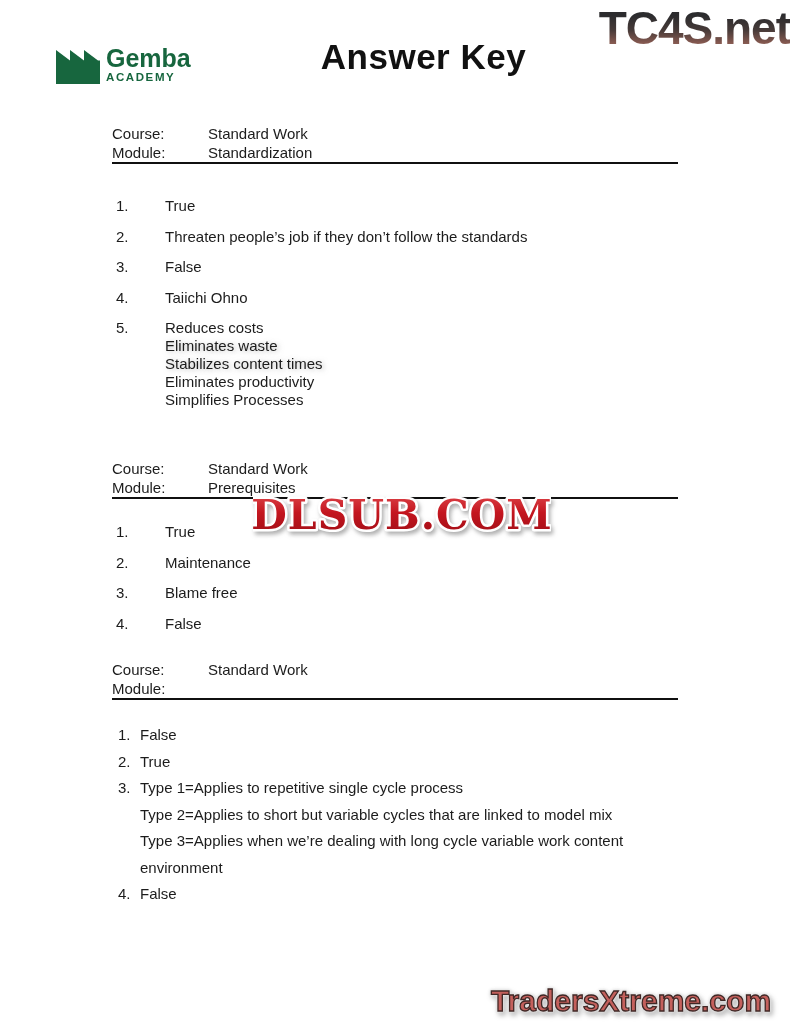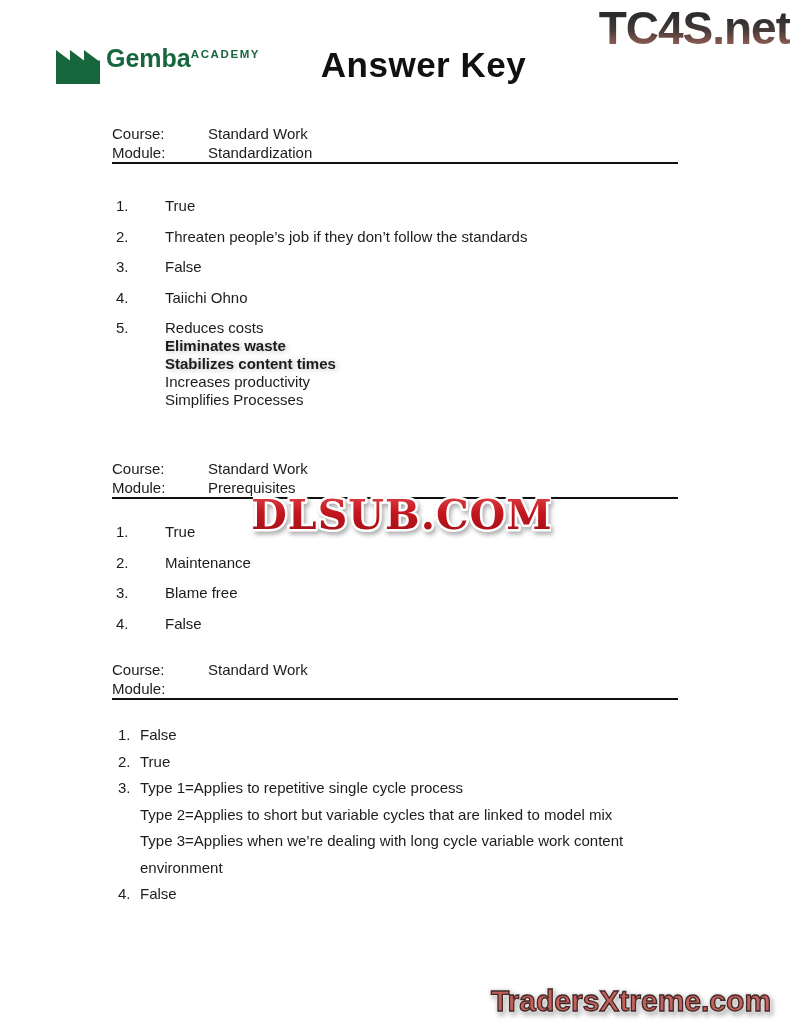--- a/index.html
+++ b/index.html
@@ -14,25 +14,25 @@
     position:absolute; top:1px; left:588px; width:202px; height:48px;
     font-size:46px; font-weight:bold; letter-spacing:-1px; line-height:46px;
     text-align:right; white-space:nowrap;
     background:linear-gradient(180deg,#2c2c2e 22%,#463a38 52%,#83584f 78%,#a37c71 100%);
     -webkit-background-clip:text; background-clip:text;
     color:transparent; -webkit-text-fill-color:transparent;
   }
   .logo { position:absolute; top:43px; left:55px; display:flex; align-items:flex-start; }
   .logo-icon { width:46px; height:37px; margin-right:5px; }
   .logo-icon path { fill:var(--logo-green,#17663e); }
-  .logo-text { display:flex; }
+  .logo-text { display:flex; flex-direction:column; }
   .logo-name { font-size:25px; font-weight:bold; color:var(--logo-green,#17663e); line-height:23px; letter-spacing:0; }
   .logo-sub  { font-size:11.5px; font-weight:bold; color:var(--logo-green,#17663e); letter-spacing:1.6px; line-height:13px; margin-top:1px; }
   .title {
-    position:absolute; top:41px; left:56px; right:0; margin:0;
+    position:absolute; top:33px; left:56px; right:0; margin:0;
     text-align:center; font-size:35px; font-weight:bold; color:#111; letter-spacing:0.5px;
   }
 
   
   .sec { position:absolute; left:112px; width:566px; }
   .sec-1 { top:120px; } .sec-2 { top:455px; } .sec-3 { top:656px; }
   .hdr-row { display:flex; line-height:19px; font-size:15px; }
   .hdr-lbl { width:96px; }
   .rule { border-top:2px solid #101010; margin-top:0; }
   .items { font-size:15px; }
@@ -40,21 +40,21 @@
   .sec-2 .items { margin-top:24px; }
   .sec-3 .items { margin-top:26px; }
   .item { display:flex; }
   .txt { flex:1; }
   .line { display:block; line-height:18px; }
   .list-a .item { margin-bottom:12.5px; }
   .list-a .num { width:53px; padding-left:4px; box-sizing:border-box; }
   .list-b .item { margin-bottom:0; }
   .list-b .num { width:28px; padding-left:6px; box-sizing:border-box; line-height:18px; }
   .list-b .line { margin-bottom:8.5px; }
-  .smudge { text-shadow:2px 1px 5px rgba(140,140,140,0.55);font-weight:bold; }
+  .smudge { text-shadow:2px 1px 5px rgba(140,140,140,0.55); }
 
   
   .wm-dlsub {
     position:absolute; left:253px; top:485px;
     filter:drop-shadow(2px 3px 2px rgba(110,110,110,0.55));
   }
   .wm-dlsub text {
     font-family:"DejaVu Serif", serif; font-weight:bold; font-size:41px;
     letter-spacing:1px; stroke:#ffffff; stroke-width:5px;
     paint-order:stroke; stroke-linejoin:round;
@@ -121,21 +121,21 @@
         <span class="txt">
             <span class="line">Taiichi Ohno</span>
           </span>
       </div>
       <div class="item">
         <span class="num">5.</span>
         <span class="txt">
           <span class="line">Reduces costs</span>
           <span class="line smudge">Eliminates waste</span>
           <span class="line smudge">Stabilizes content times</span>
-          <span class="line">Increases productivity</span>
+          <span class="line">Eliminates productivity</span>
           <span class="line">Simplifies Processes</span>
         </span>
       </div>
     </div>
   </section>
 
   <section class="sec sec-2">
     <div class="hdr-row">
       <span class="hdr-lbl">Course:</span>
       <span class="hdr-val">Standard Work</span>

